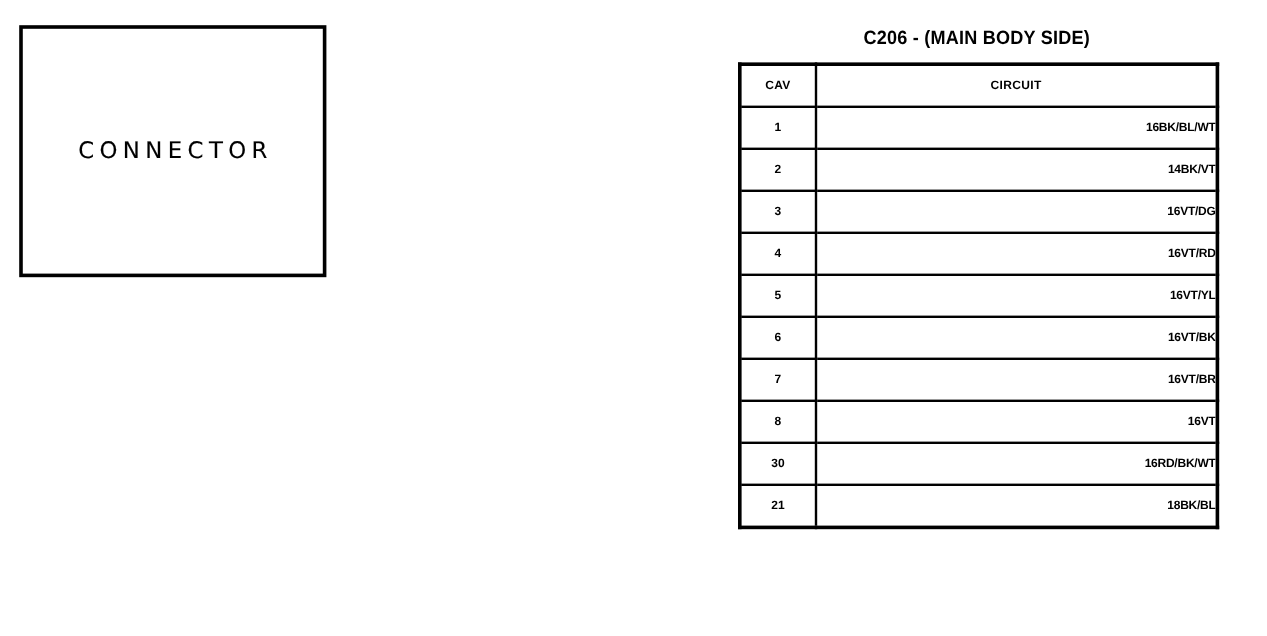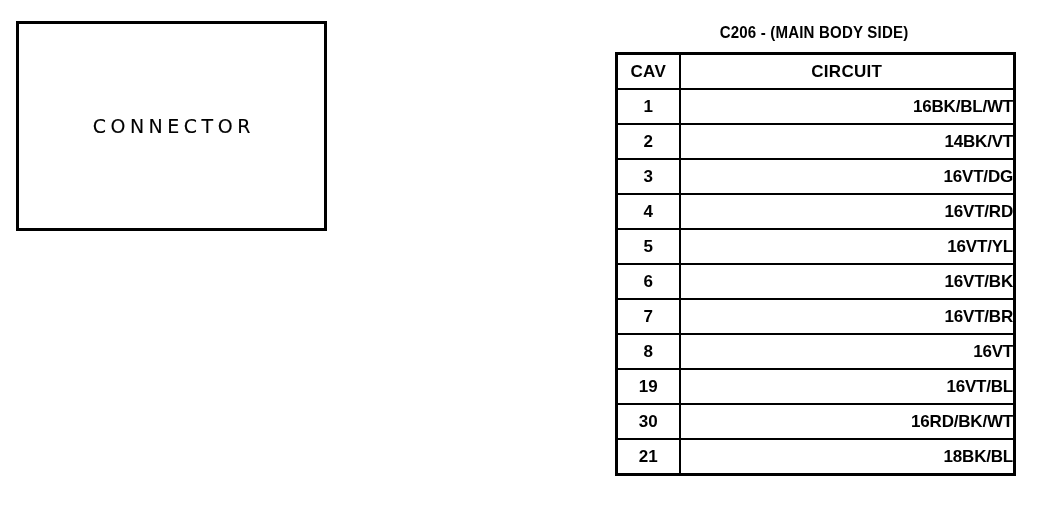--- a/index.html
+++ b/index.html
@@ -15,21 +15,21 @@
     overflow: hidden;
     font-family: "Liberation Sans", sans-serif;
     color: #000000;
   }
 
   
   #connector-panel {
     position: absolute;
     left: 16px;
     top: 21px;
-    width: 311px;
+    width: 256px;
     height: 210px;
     box-sizing: border-box;
     border: 3px solid #000000;
     background: #ffffff;
     display: flex;
     flex-direction: column;
     align-items: center;
     justify-content: center;
   }
   #connector-panel .na-line {
@@ -69,21 +69,21 @@
     background: #ffffff;
   }
   #pinout-table col.cav-col  { width: 63px; }
   #pinout-table col.circ-col { width: 335px; }
 
   #pinout-table th,
   #pinout-table td {
     border: 2px solid #000000;
     height: 33px;
     padding: 0;
-    font-size: 17px;
+    font-size: 10px;
     font-weight: 700;
     color: #000000;
     line-height: 29px;
     overflow: hidden;
     white-space: nowrap;
   }
   #pinout-table th {
     text-align: center;
     letter-spacing: 0.3px;
   }
@@ -150,24 +150,20 @@
         </tr>
         <tr>
           <td class="cav-cell">7</td>
           <td class="circuit-cell">16VT/BR</td>
         </tr>
         <tr>
           <td class="cav-cell">8</td>
           <td class="circuit-cell">16VT</td>
         </tr>
         <tr>
-          <td class="cav-cell">19</td>
-          <td class="circuit-cell">16VT/BL</td>
-        </tr>
-        <tr>
           <td class="cav-cell">30</td>
           <td class="circuit-cell">16RD/BK/WT</td>
         </tr>
         <tr>
           <td class="cav-cell">21</td>
           <td class="circuit-cell">18BK/BL</td>
         </tr>
       </tbody>
   </table>
 </div>

